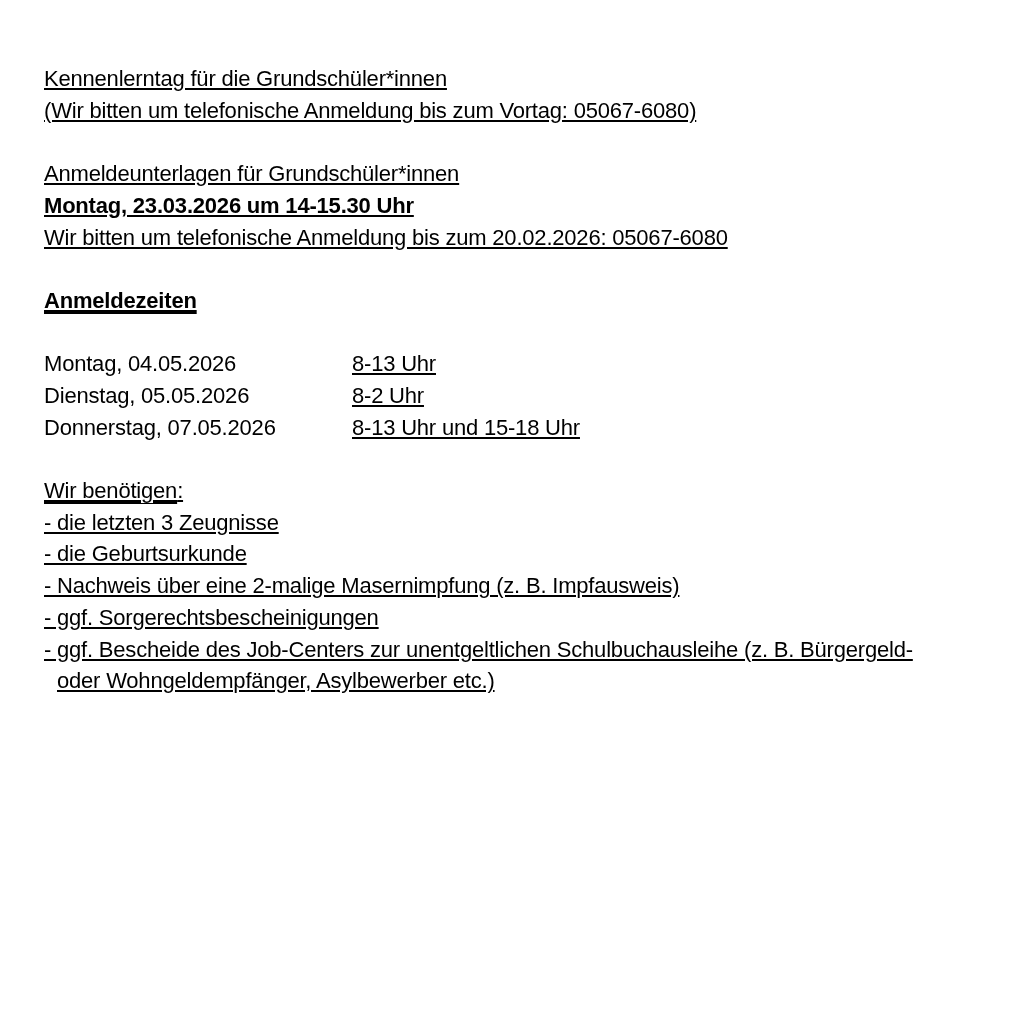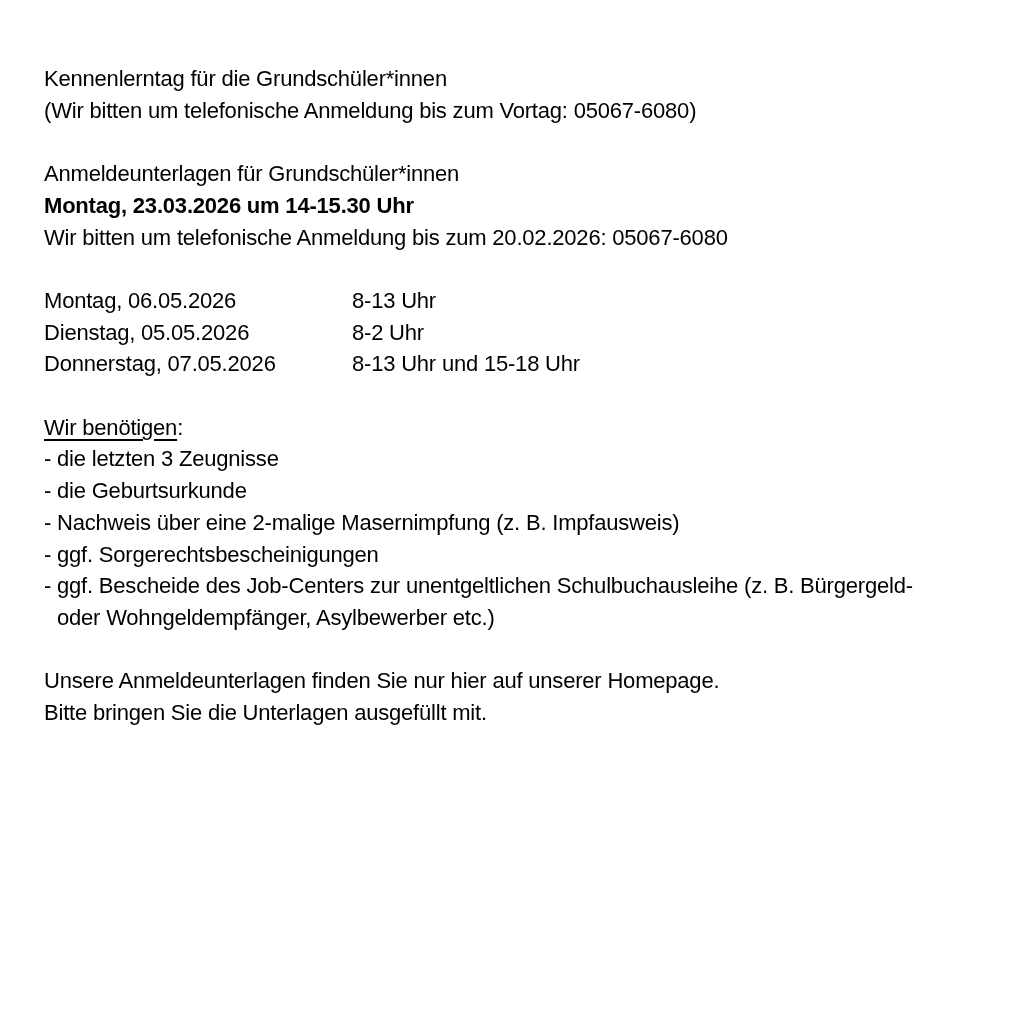--- a/index.html
+++ b/index.html
@@ -14,20 +14,21 @@
     font-family: "Liberation Sans", sans-serif;
     color: #000000;
   }
   .content {
     box-sizing: border-box;
     width: 856px;
     padding: 63px 0 0 44px;
     font-size: 22px;
     line-height: 31.7px;
     letter-spacing: -0.2px;
+    text-decoration: underline;
   }
   .block {
     margin: 0 0 31.7px 0;
   }
   .block:last-child {
     margin-bottom: 0;
   }
   p.line {
     margin: 0;
     white-space: nowrap;
@@ -57,36 +58,35 @@
     <p class="line">Kennenlerntag für die Grundschüler*innen</p>
     <p class="line">(Wir bitten um telefonische Anmeldung bis zum Vortag: 05067-6080)</p>
   </section>
 
   <section class="block">
     <p class="line">Anmeldeunterlagen für Grundschüler*innen</p>
     <p class="line bold">Montag, 23.03.2026 um 14-15.30 Uhr</p>
     <p class="line">Wir bitten um telefonische Anmeldung bis zum 20.02.2026: 05067-6080</p>
   </section>
 
+  <section class="block">
+    <p class="line bold"><span class="u">Anmeldezeiten</span></p>
+  </section>
 
   <section class="block">
-    <p class="line"><span class="sched-day">Montag, 06.05.2026</span><span class="sched-time">8-13 Uhr</span></p>
+    <p class="line"><span class="sched-day">Montag, 04.05.2026</span><span class="sched-time">8-13 Uhr</span></p>
     <p class="line"><span class="sched-day">Dienstag, 05.05.2026</span><span class="sched-time">8-2 Uhr</span></p>
     <p class="line"><span class="sched-day">Donnerstag, 07.05.2026</span><span class="sched-time">8-13 Uhr und 15-18 Uhr</span></p>
   </section>
 
   <section class="block">
     <p class="line"><span class="u">Wir benötigen</span><span>:</span></p>
     <p class="line">- die letzten 3 Zeugnisse</p>
     <p class="line">- die Geburtsurkunde</p>
     <p class="line">- Nachweis über eine 2-malige Masernimpfung (z. B. Impfausweis)</p>
     <p class="line">- ggf. Sorgerechtsbescheinigungen</p>
     <p class="line">- ggf. Bescheide des Job-Centers zur unentgeltlichen Schulbuchausleihe (z. B. Bürgergeld-</p>
     <p class="line cont">oder Wohngeldempfänger, Asylbewerber etc.)</p>
   </section>
 
 
-  <section class="block">
-    <p class="line">Unsere Anmeldeunterlagen finden Sie nur hier auf unserer Homepage.</p>
-    <p class="line">Bitte bringen Sie die Unterlagen ausgefüllt mit.</p>
-  </section>
 
 </div>
 
 </body></html>

